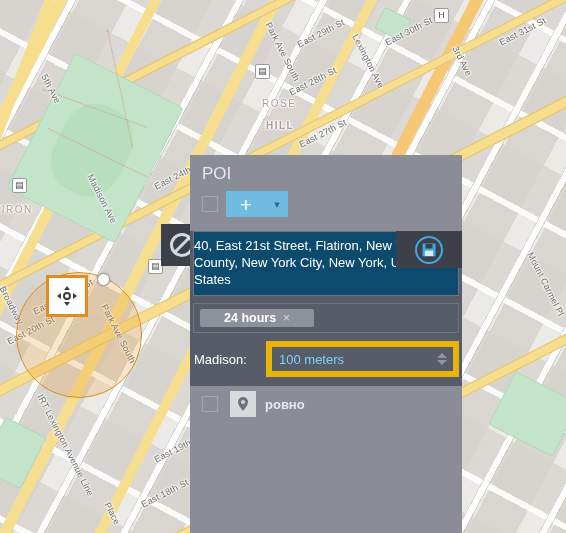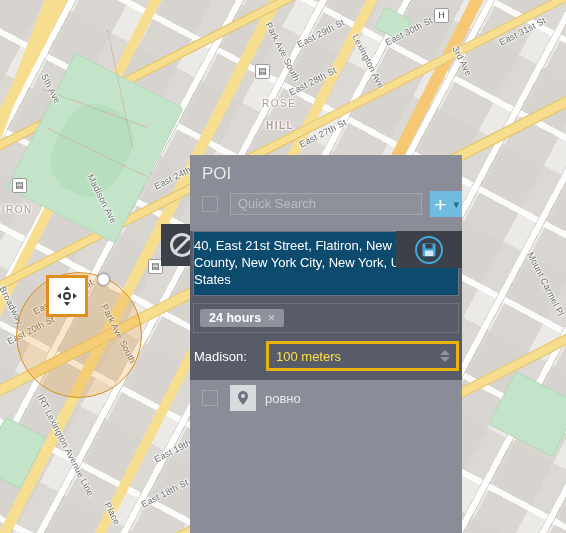--- a/index.html
+++ b/index.html
@@ -84,32 +84,32 @@
      font-family:"Liberation Sans", sans-serif;}
   .save-wrap{position:absolute;right:0;top:0;width:66px;height:37px;background:#3d4049;
      display:flex;align-items:center;justify-content:center;}
   .save-circle{width:24px;height:24px;border-radius:50%;border:2px solid #3fa9dd;
      display:flex;align-items:center;justify-content:center;}
 
   .addr-box{margin:4px 3px 0 3px;border:1px solid #6e7380;background:#0c4a6e;
      padding:5px 7px 7px 0;font-size:13px;line-height:1.32;color:#fff;}
   .tag-box{margin:7px 3px 0 3px;border:1px solid #6e7380;background:#585c68;padding:5px 6px;min-height:18px;}
   .tag{display:inline-flex;align-items:center;background:#8e919b;color:#fff;
-     font-size:12.5px;font-weight:bold;padding:2px 9px;border-radius:2px;}
+     font-size:12.5px;font-weight:bold;padding:2px 24px;border-radius:2px;}
   .tag-x{margin-left:7px;font-weight:normal;font-size:12px;color:#d5d7dc;}
   .radius-row{display:flex;align-items:center;padding:8px 3px 9px 4px;}
   .radius-label{font-size:13px;color:#fff;width:72px;}
-  .radius-input{flex:1;height:24px;background:#585c68;border:3px solid #eab308;
-     display:flex;align-items:center;padding:0 7px;position:relative;font-size:13px;color:#fde047;}
+  .radius-input{flex:1;height:24px;background:#585c68;border:6px solid #eab308;
+     display:flex;align-items:center;padding:0 7px;position:relative;font-size:13px;color:#7dd3fc;}
   .spin{position:absolute;right:6px;top:50%;transform:translateY(-50%);display:flex;flex-direction:column;gap:2px;}
   .spin i{display:block;width:0;height:0;border-left:5px solid transparent;border-right:5px solid transparent;}
   .spin i.up{border-bottom:5px solid #9094a0;}
   .spin i.dn{border-top:5px solid #9094a0;}
 
-  .list-area{background:#8a8d97;padding:2px 0 0 0;min-height:120px;}
+  .list-area{background:#8a8d97;padding:2px 0 0 0;min-height:120px;font-weight:bold;}
   .list-item{display:flex;align-items:center;padding:3px 0 3px 12px;}
   .list-item .chk2{width:14px;height:14px;border:1px solid #a3a6ae;background:#8a8d97;flex:0 0 auto;}
   .list-icon{width:26px;height:26px;background:#d9dadd;margin-left:12px;display:flex;align-items:center;justify-content:center;}
   .list-label{margin-left:9px;font-size:13px;color:#e7e8ea;}
 
   .panel-fill{position:absolute;left:190px;top:420px;width:272px;height:113px;background:#8a8d97;}
 </style>
 </head>
 <body>
 
@@ -198,21 +198,20 @@
   </div>
 
   <div class="panel-fill"></div>
 
   <div class="panel">
 
     <div class="panel-title">POI</div>
 
     <div class="search-row">
       <div class="chk"></div>
-      <input class="quick-search" readonly="" placeholder="Quick Search" style="">
       <div class="add-btn">
         <span>+</span>
       </div>
       <div class="add-caret">
         <span style="font-size:11px;color:#2b6b8c;">▾</span>
       </div>
     </div>
 
     <div class="form-area">
       <div class="save-wrap">

